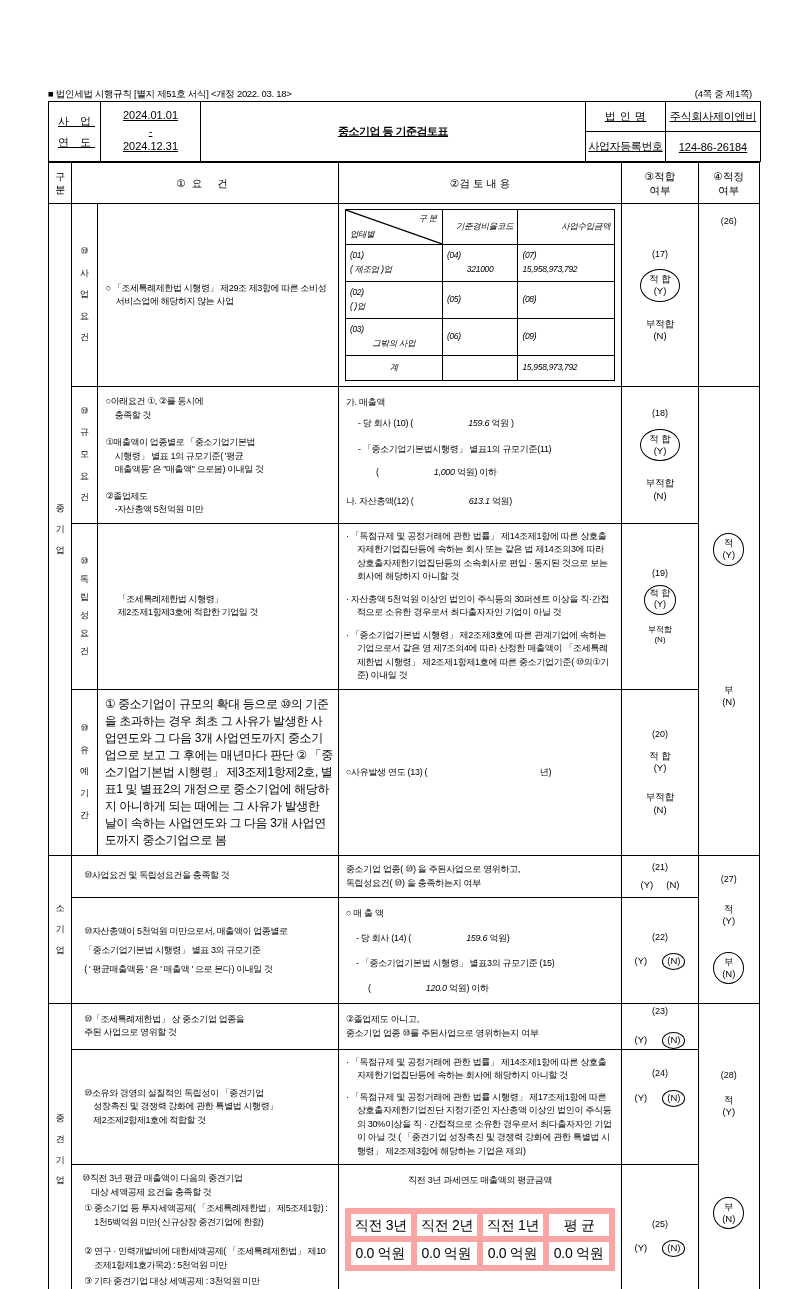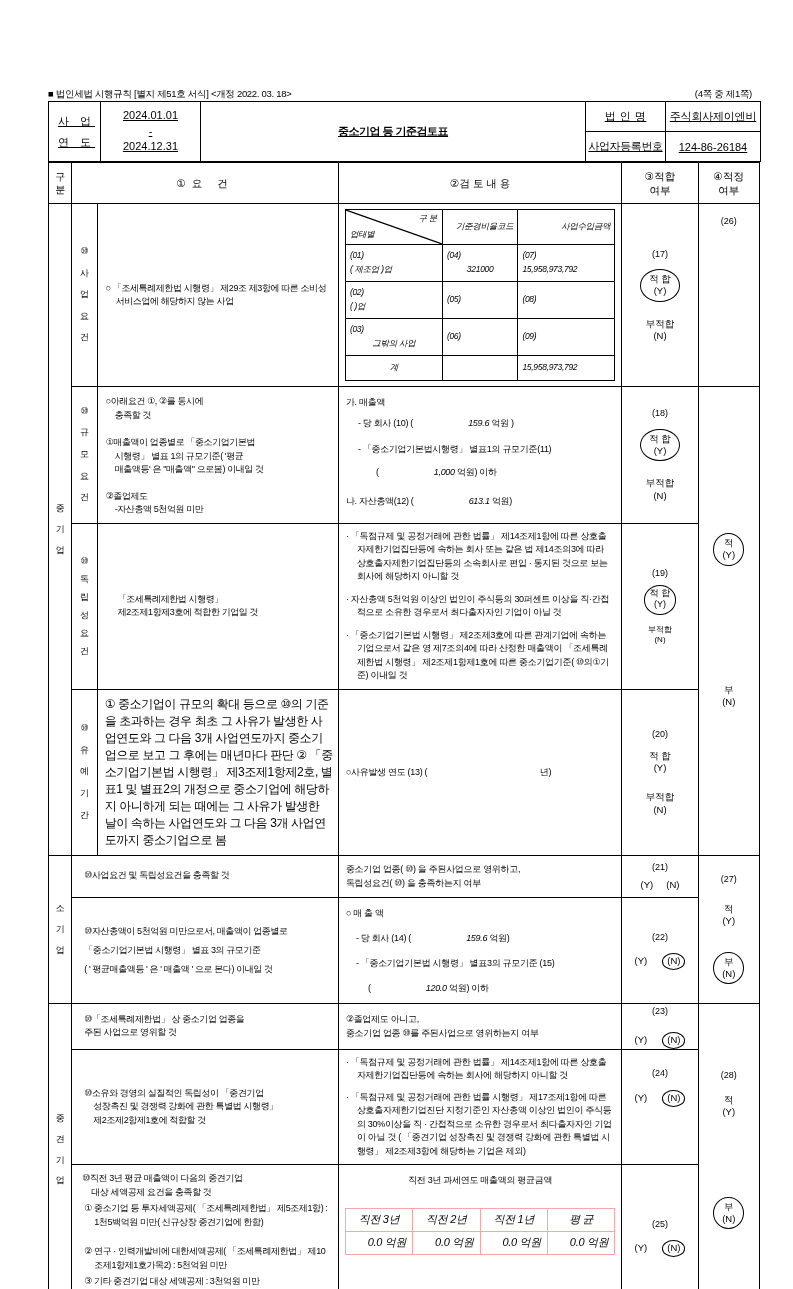--- a/index.html
+++ b/index.html
@@ -192,26 +192,25 @@
   .sub .th-c { text-align: right; height: 28px; }
   .sub .r2 { height: 30px; }
   .sub .num-r { text-align: left; }
   .sub .ctr { text-align: center; }
   .sub .line2 { display: block; }
 
   .money { display: inline-block; min-width: 74px; text-align: right; font-style: italic; }
 
   
   .yr-tab td {
-    border: 1px solid #fca5a5;
+    border: 6px solid #fca5a5;
     text-align: center;
-    font-size: 11px;
+    font-size: 14px;
     height: 22px;
     letter-spacing: -0.3px;
-    font-style: italic;
   }
   .yr-tab td.val { text-align: right; padding-right: 6px; }
 </style>
 </head>
 <body>
 
 <div class="page">
 
   <div class="meta-row">
     <div class="meta-left">■ 법인세법 시행규칙 [별지 제51호 서식] &lt;개정 2022. 03. 18&gt;</div>

